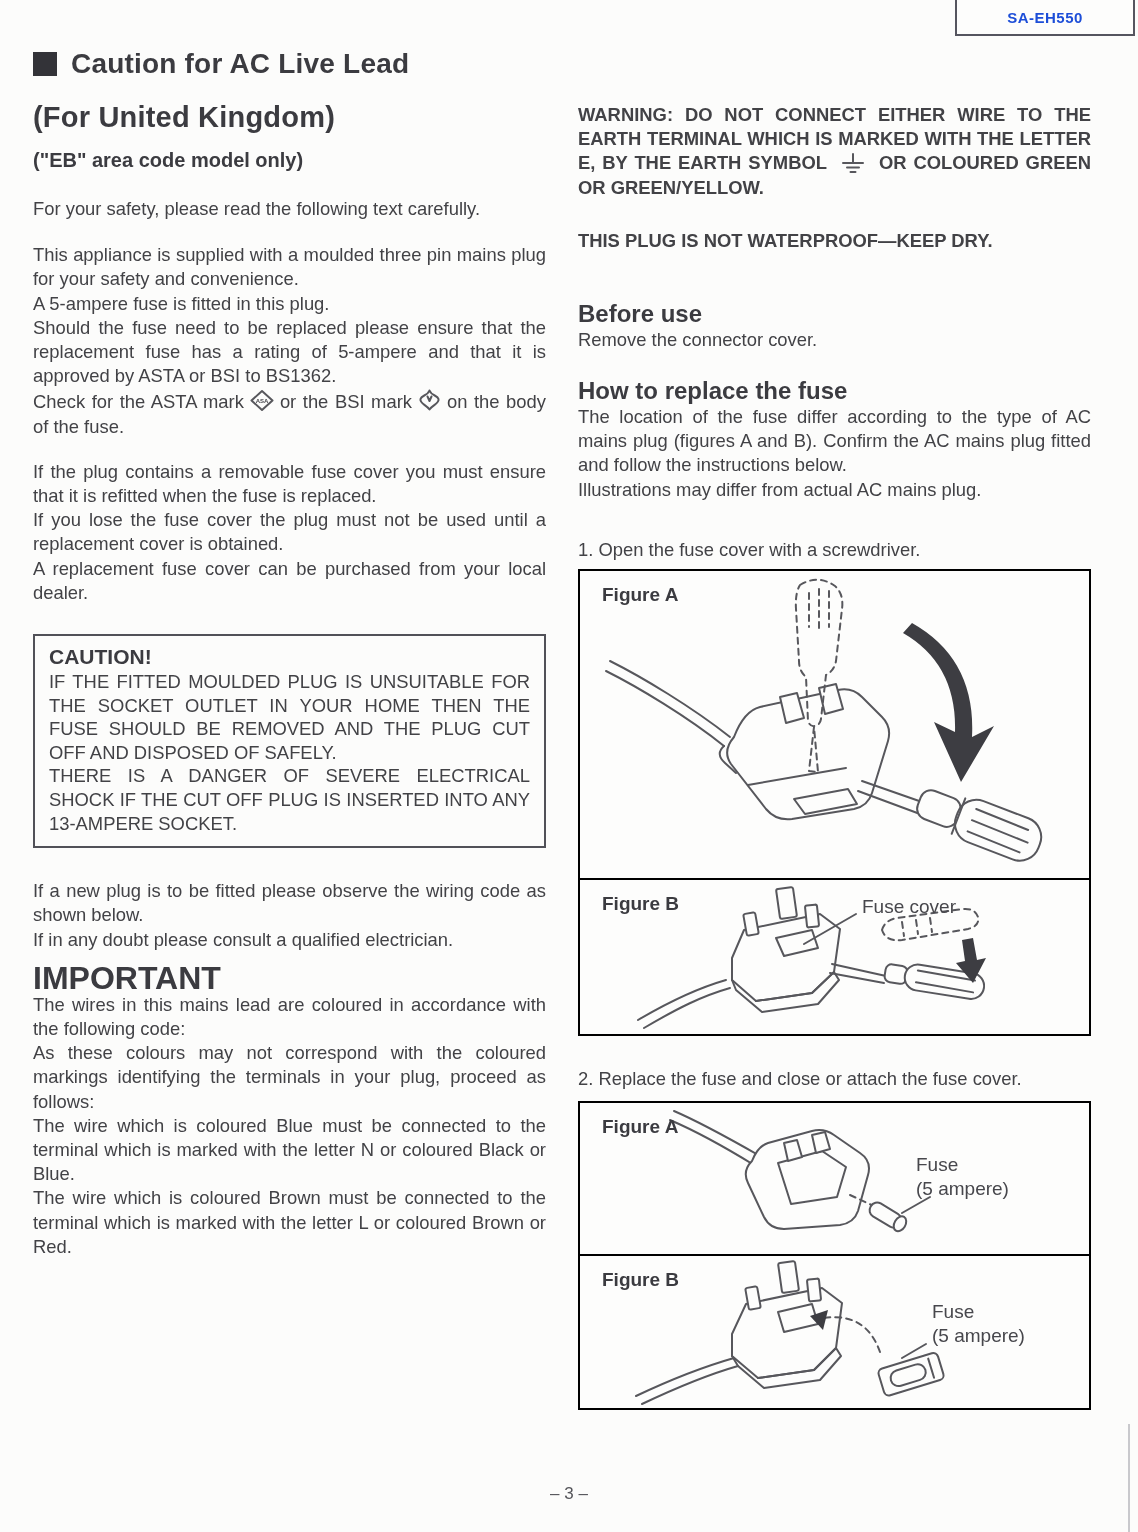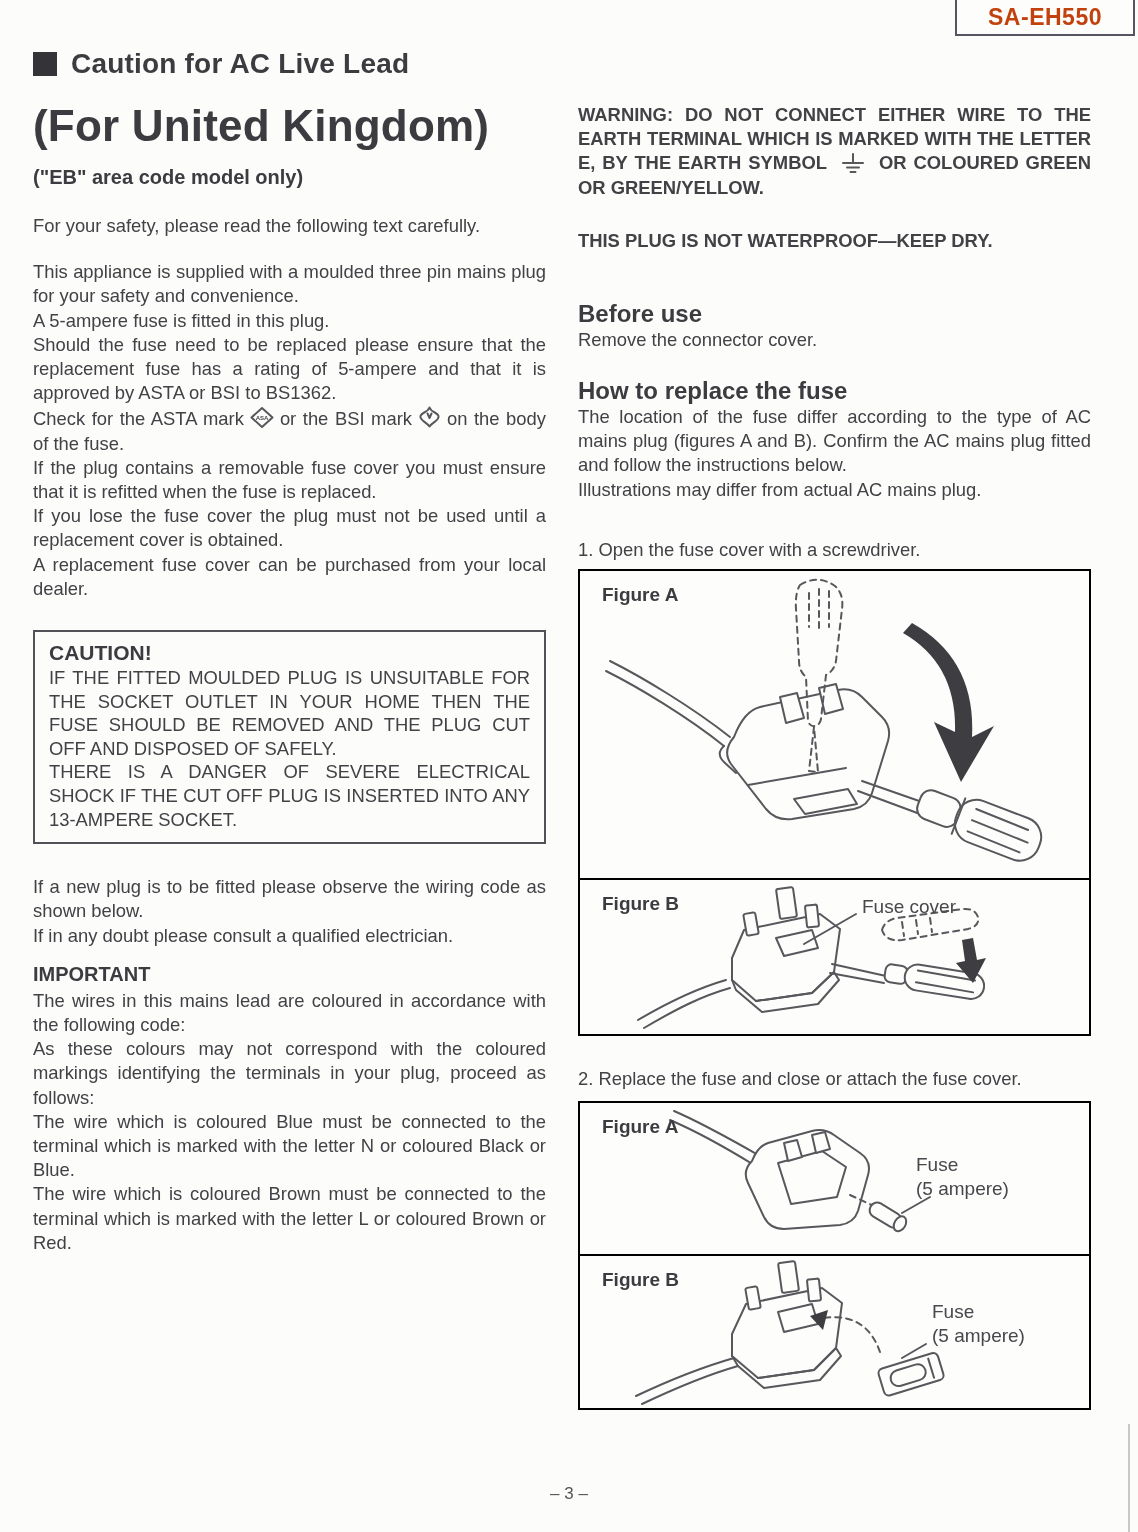--- a/index.html
+++ b/index.html
@@ -11,42 +11,42 @@
     font-family:"Liberation Sans","DejaVu Sans",sans-serif;
     color:#424246;
     overflow:hidden;
   }
   
   .badge{
     position:absolute;top:-4px;left:955px;width:176px;height:36px;
     border:2px solid #55555f;background:#fdfdfc;
     display:flex;align-items:center;justify-content:center;
   }
-  .badge span{font-size:23px;font-weight:bold;color:#c2410c;letter-spacing:.5px;padding-top:3px;}
+  .badge span{font-size:15px;font-weight:bold;color:#1d4ed8;letter-spacing:.5px;padding-top:3px;}
   
   .col-left{position:absolute;left:33px;top:48px;width:513px;}
   .col-right{position:absolute;left:578px;top:103px;width:513px;}
   p{margin:0;font-size:18.4px;line-height:24.2px;}
   .jt{text-align:justify;}
   .bold{font-weight:bold;}
   
   .sec-head{display:flex;align-items:center;}
   .sq{width:24px;height:24px;background:#333338;margin-right:14px;flex:0 0 auto;}
   .sec-head h1{margin:0;font-size:28px;font-weight:bold;color:#3b3b40;letter-spacing:.2px;}
-  h2.big{margin:21px 0 0 0;font-size:44px;font-weight:bold;color:#3b3b40;letter-spacing:.2px;}
+  h2.big{margin:21px 0 0 0;font-size:29px;font-weight:bold;color:#3b3b40;letter-spacing:.2px;}
   h3.area{margin:15px 0 0 0;font-size:20px;font-weight:bold;color:#3b3b40;}
   .intro{margin-top:25px;}
   .block{margin-top:22px;}
-  .block-lg{}
+  .block-lg{margin-top:21px;}
   .caution-box{
     margin-top:29px;border:2px solid #515158;padding:7px 14px 11px 14px;
   }
   .caution-box .ct{font-size:21px;font-weight:bold;line-height:27px;color:#3b3b40;}
   .caution-box p{line-height:23.6px;}
-  .imp-title{margin-top:11px;font-size:20px;font-weight:bold;color:#3b3b40;line-height:30px;}
+  .imp-title{margin-top:11px;font-size:32px;font-weight:bold;color:#3b3b40;line-height:30px;}
   
   .keepdry{margin-top:28px;}
   .rh{margin:0;font-size:24px;font-weight:bold;color:#3b3b40;line-height:28px;}
   .mt-sec{margin-top:47px;}
   .mt-sec2{margin-top:25px;}
   .step{margin-top:36px;}
   .figset{margin-top:7px;}
   .fig-panel{
     position:relative;border:2px solid #000000;background:#fdfdfc;width:509px;
   }

